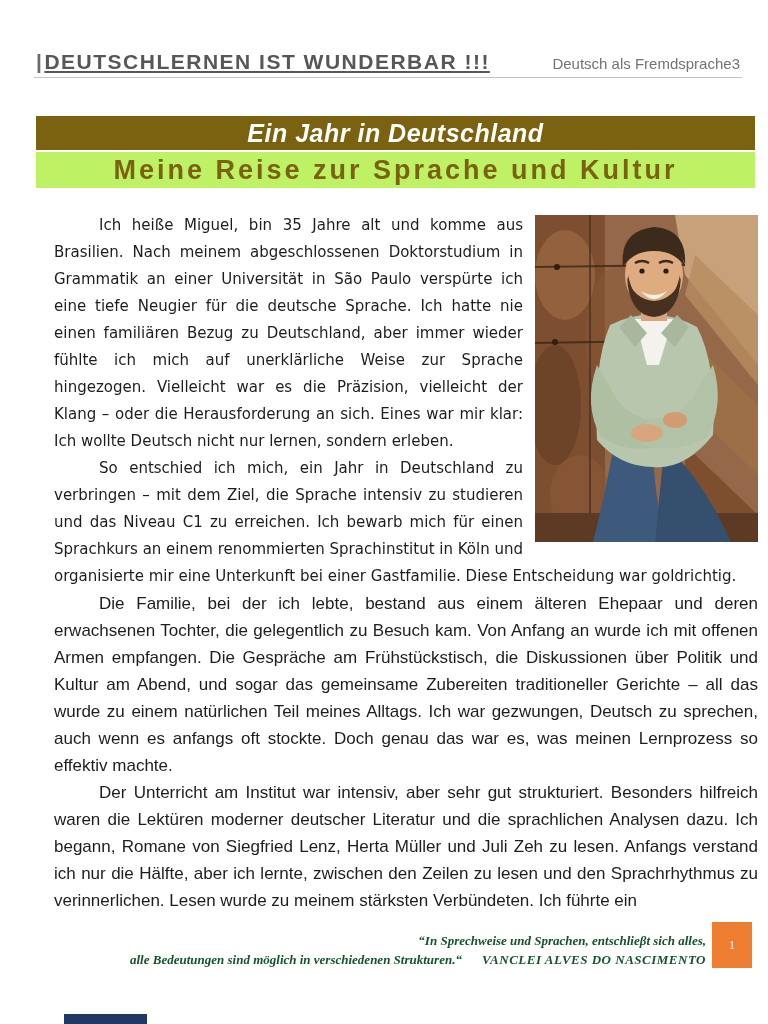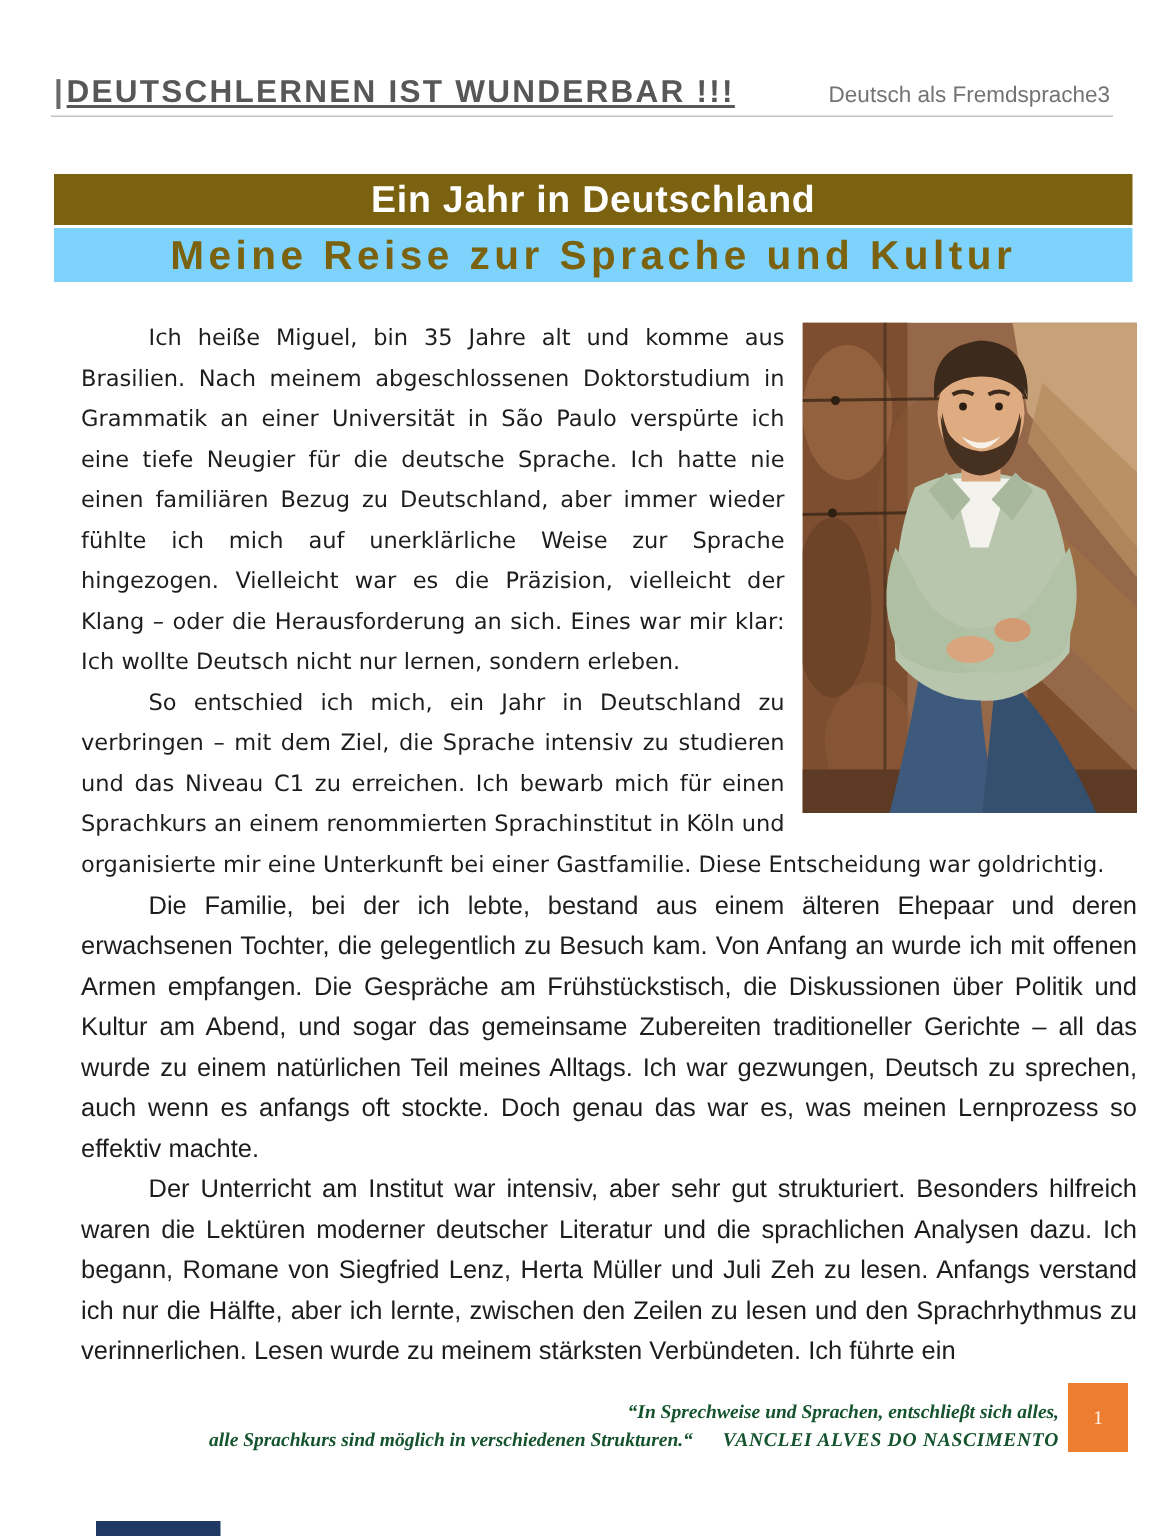--- a/index.html
+++ b/index.html
@@ -15,23 +15,23 @@
   .header-right{font-size:15px;color:#737373;white-space:nowrap;}
   .header-rule{position:absolute;top:77px;left:34px;right:26px;height:0;
                border-top:1px solid #c3c3c3;}
   .subheader{position:absolute;top:84px;left:36px;right:28px;font-weight:bold;
              font-size:14px;color:#121212;text-decoration:underline;letter-spacing:.2px;
              white-space:nowrap;}
 
   
   .banner-main{position:absolute;top:116px;left:36px;width:719px;height:34px;
                background:#7A6210;color:#ffffff;font-weight:bold;font-size:25px;
-               text-align:center;line-height:34px;letter-spacing:.5px;}
+               text-align:center;line-height:34px;letter-spacing:.5px;font-style:italic;}
   .banner-sub{position:absolute;top:152px;left:36px;width:719px;height:36px;
-              background:#7dd3fc;color:#7A6210;font-weight:bold;font-size:27px;
+              background:#bef264;color:#7A6210;font-weight:bold;font-size:27px;
               text-align:center;line-height:36px;letter-spacing:3px;}
 
   
   .body-text{position:absolute;top:212px;left:54px;width:704px;text-align:justify;
              color:#1d1d1d;font-size:15px;line-height:27px;}
   .body-text p{margin:0;text-indent:45px;}
   .font-wide{font-family:"DejaVu Sans",sans-serif;}
   .font-narrow{font-family:"Liberation Sans",sans-serif;font-size:17px;}
 
   
@@ -121,19 +121,19 @@
     </svg>
 
     <p class="font-wide">Ich heiße Miguel, bin 35 Jahre alt und komme aus Brasilien. Nach meinem abgeschlossenen Doktorstudium in Grammatik an einer Universität in São Paulo verspürte ich eine tiefe Neugier für die deutsche Sprache. Ich hatte nie einen familiären Bezug zu Deutschland, aber immer wieder fühlte ich mich auf unerklärliche Weise zur Sprache hingezogen. Vielleicht war es die Präzision, vielleicht der Klang – oder die Herausforderung an sich. Eines war mir klar: Ich wollte Deutsch nicht nur lernen, sondern erleben.</p>
     <p class="font-wide">So entschied ich mich, ein Jahr in Deutschland zu verbringen – mit dem Ziel, die Sprache intensiv zu studieren und das Niveau C1 zu erreichen. Ich bewarb mich für einen Sprachkurs an einem renommierten Sprachinstitut in Köln und organisierte mir eine Unterkunft bei einer Gastfamilie. Diese Entscheidung war goldrichtig.</p>
     <p class="font-narrow">Die Familie, bei der ich lebte, bestand aus einem älteren Ehepaar und deren erwachsenen Tochter, die gelegentlich zu Besuch kam. Von Anfang an wurde ich mit offenen Armen empfangen. Die Gespräche am Frühstückstisch, die Diskussionen über Politik und Kultur am Abend, und sogar das gemeinsame Zubereiten traditioneller Gerichte – all das wurde zu einem natürlichen Teil meines Alltags. Ich war gezwungen, Deutsch zu sprechen, auch wenn es anfangs oft stockte. Doch genau das war es, was meinen Lernprozess so effektiv machte.</p>
     <p class="font-narrow">Der Unterricht am Institut war intensiv, aber sehr gut strukturiert. Besonders hilfreich waren die Lektüren moderner deutscher Literatur und die sprachlichen Analysen dazu. Ich begann, Romane von Siegfried Lenz, Herta Müller und Juli Zeh zu lesen. Anfangs verstand ich nur die Hälfte, aber ich lernte, zwischen den Zeilen zu lesen und den Sprachrhythmus zu verinnerlichen. Lesen wurde zu meinem stärksten Verbündeten. Ich führte ein</p>
   </div>
 
   <div class="footer">
     <div>“In Sprechweise und Sprachen,  entschlieβt sich alles,</div>
-    <div><span>alle Sprachkurs sind möglich in verschiedenen Strukturen.“</span><span class="attribution">VANCLEI  ALVES  DO  NASCIMENTO</span></div>
+    <div><span>alle Bedeutungen sind möglich in verschiedenen Strukturen.“</span><span class="attribution">VANCLEI  ALVES  DO  NASCIMENTO</span></div>
   </div>
 
   <div class="page-box">1</div>
 
   <div class="navy-bar"></div>
 </div>
 
 </body></html>

